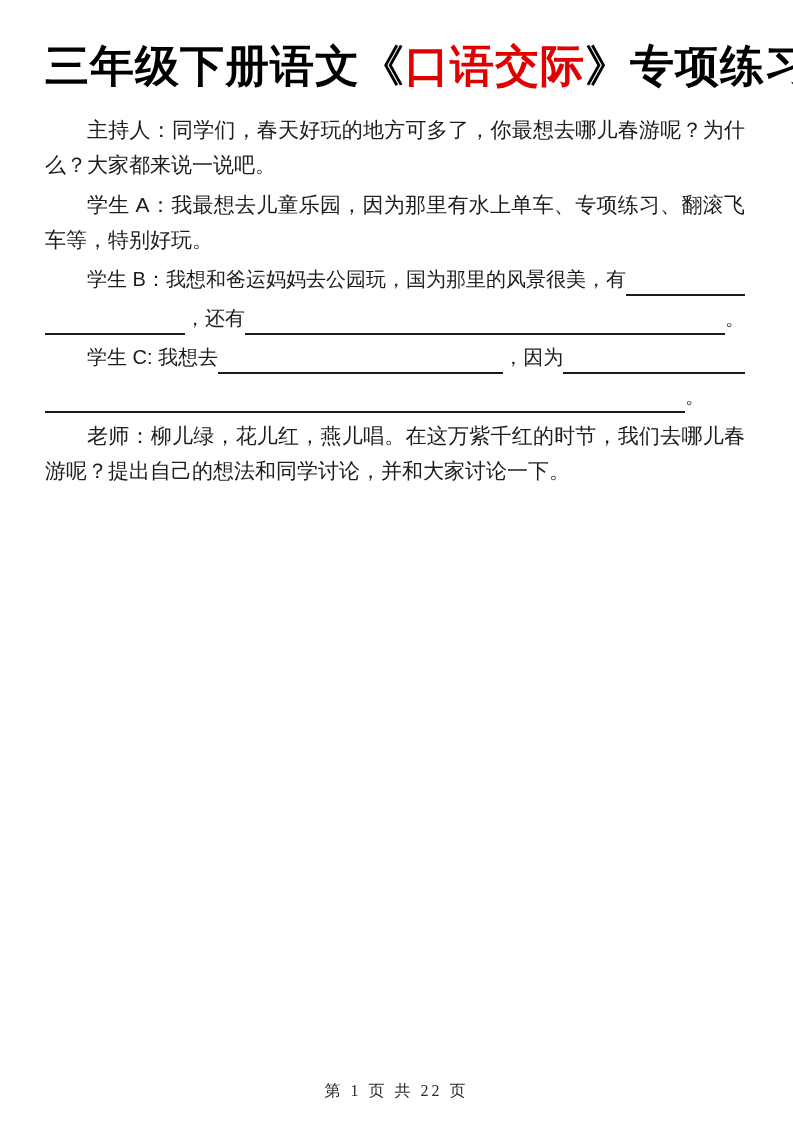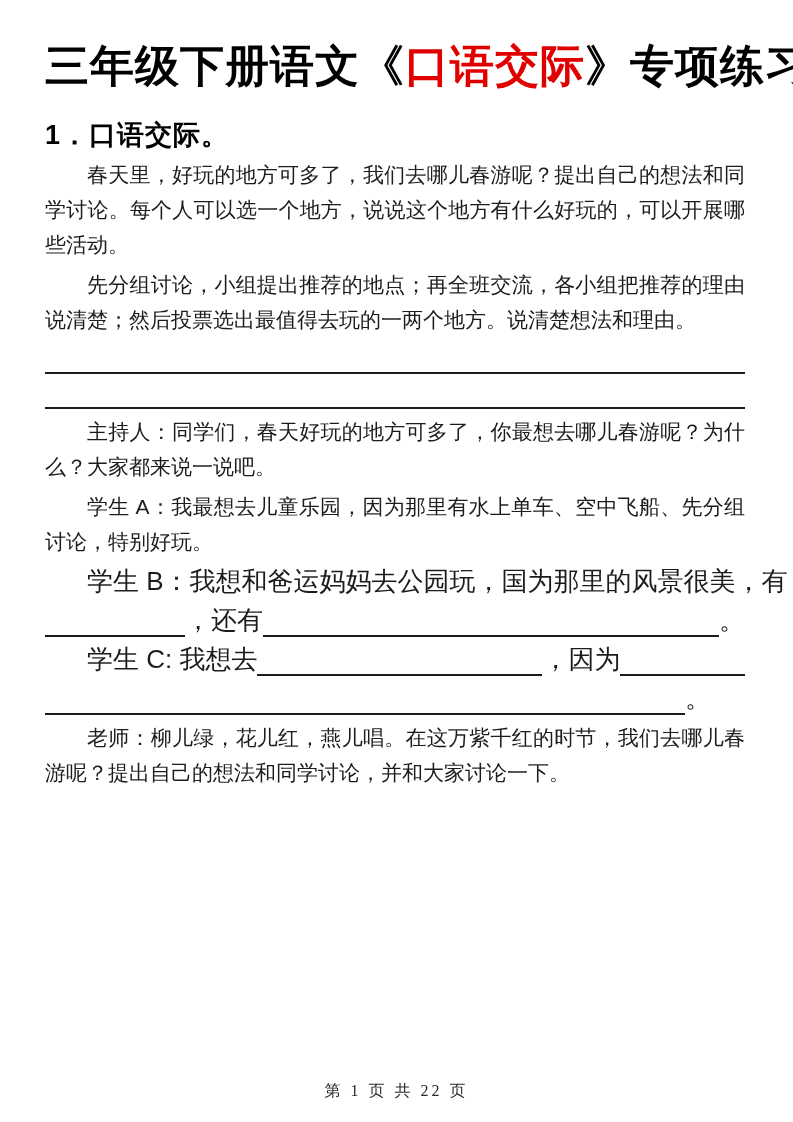--- a/index.html
+++ b/index.html
@@ -54,21 +54,21 @@
   .ans-line {
     height: 33px;
     border-bottom: 2px solid #1b1b1b;
   }
 
   
   .dialog-row {
     display: flex;
     align-items: flex-end;
     margin: 5px 0 0 0;
-    font-size: 26px;
+    font-size: 20px;
     line-height: 34px;
     height: 34px;
     color: #1c1c1c;
   }
   .dialog-row .txt { white-space: nowrap; }
   .dialog-row.indent { padding-left: 42px; }
   .blank {
     border-bottom: 2px solid #1b1b1b;
     height: 26px;
   }
@@ -91,34 +91,25 @@
   }
 </style>
 </head>
 <body>
 
 <div class="page">
   <div class="content">
 
     <h1 class="doc-title"><span>三年级下册语文《</span><span class="hl">口语交际</span><span>》专项练习</span></h1>
 
-    <section>
-      <h2 class="sec-heading">1．口语交际。</h2>
-      <p class="para">春天里，好玩的地方可多了，我们去哪儿春游呢？提出自己的想法和同学讨论。每个人可以选一个地方，说说这个地方有什么好玩的，可以开展哪些活动。</p>
-      <p class="para">先分组讨论，小组提出推荐的地点；再全班交流，各小组把推荐的理由说清楚；然后投票选出最值得去玩的一两个地方。说清楚想法和理由。</p>
-      <div class="answers">
-        <div class="ans-line"></div>
-        <div class="ans-line"></div>
-      </div>
-    </section>
 
 
     <section>
       <p class="para">主持人：同学们，春天好玩的地方可多了，你最想去哪儿春游呢？为什么？大家都来说一说吧。</p>
-      <p class="para">学生 A：我最想去儿童乐园，因为那里有水上单车、空中飞船、先分组讨论，特别好玩。</p>
+      <p class="para">学生 A：我最想去儿童乐园，因为那里有水上单车、专项练习、翻滚飞车等，特别好玩。</p>
 
       <div class="dialog-row indent">
         <span class="txt">学生 B：我想和爸运妈妈去公园玩，国为那里的风景很美，有</span>
         <span class="blank grow"></span>
       </div>
       <div class="dialog-row">
         <span class="blank w140"></span>
         <span class="txt">，还有</span>
         <span class="blank grow"></span>
         <span class="txt">。</span>

